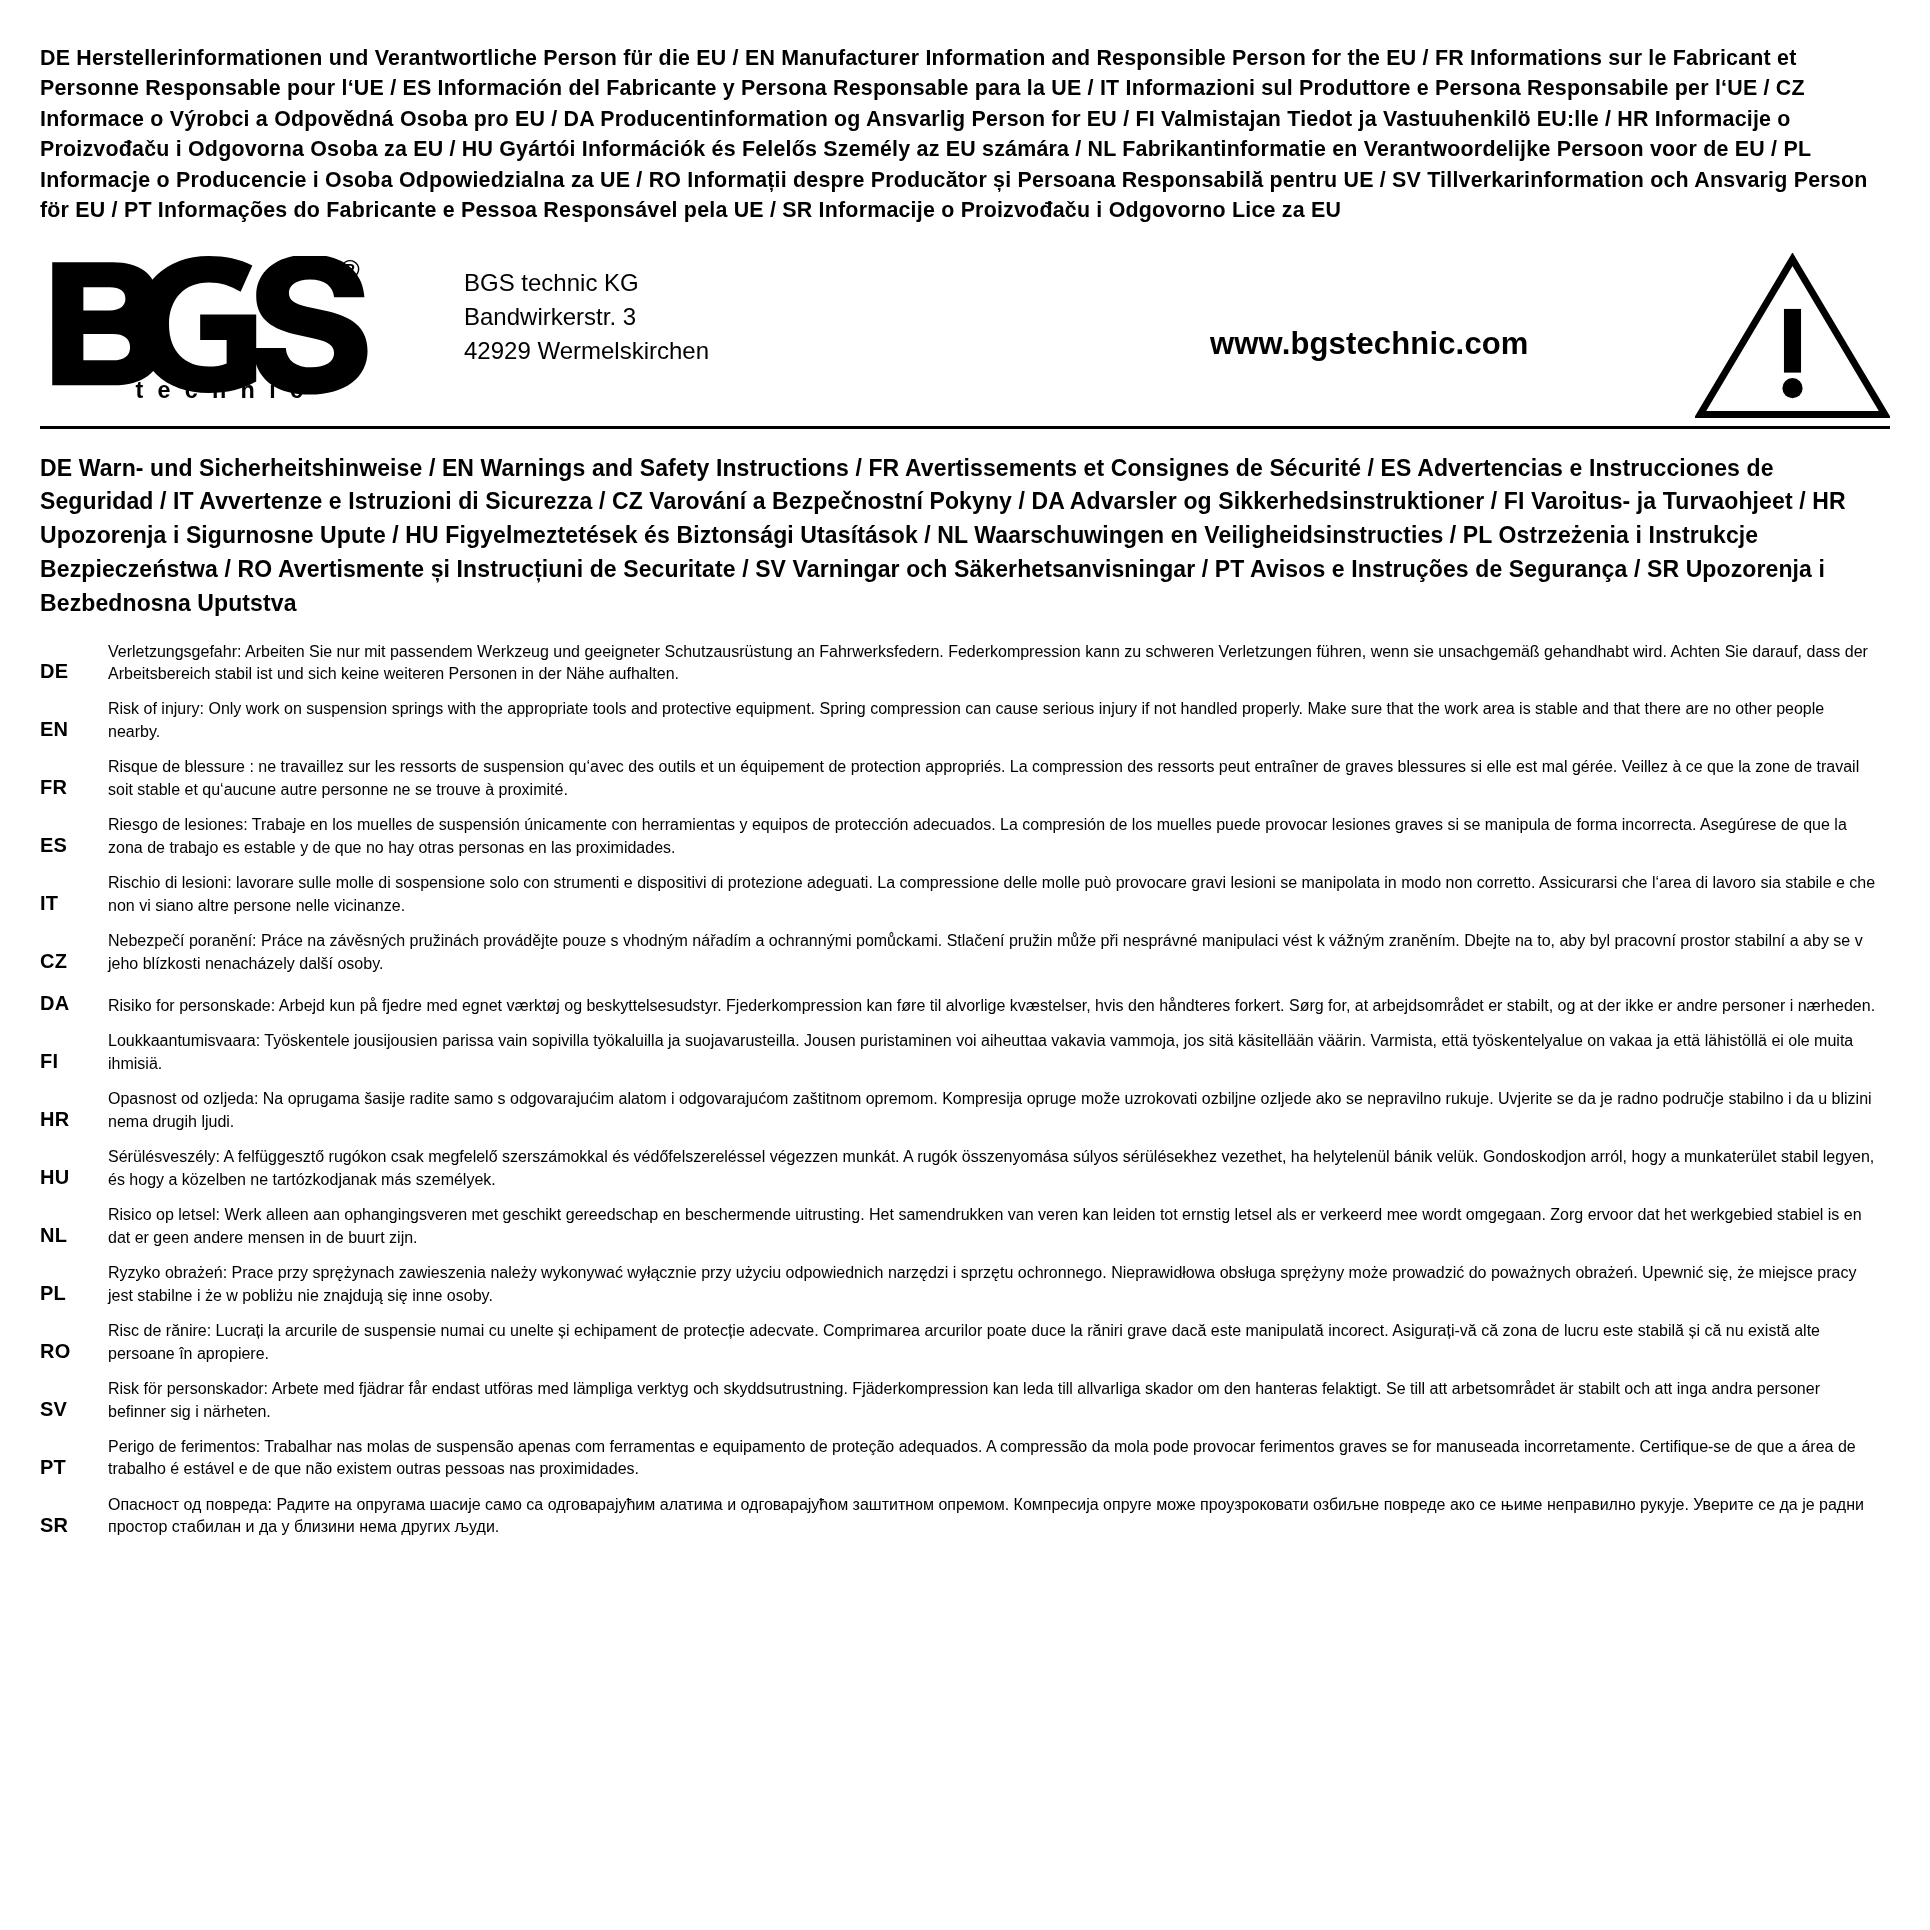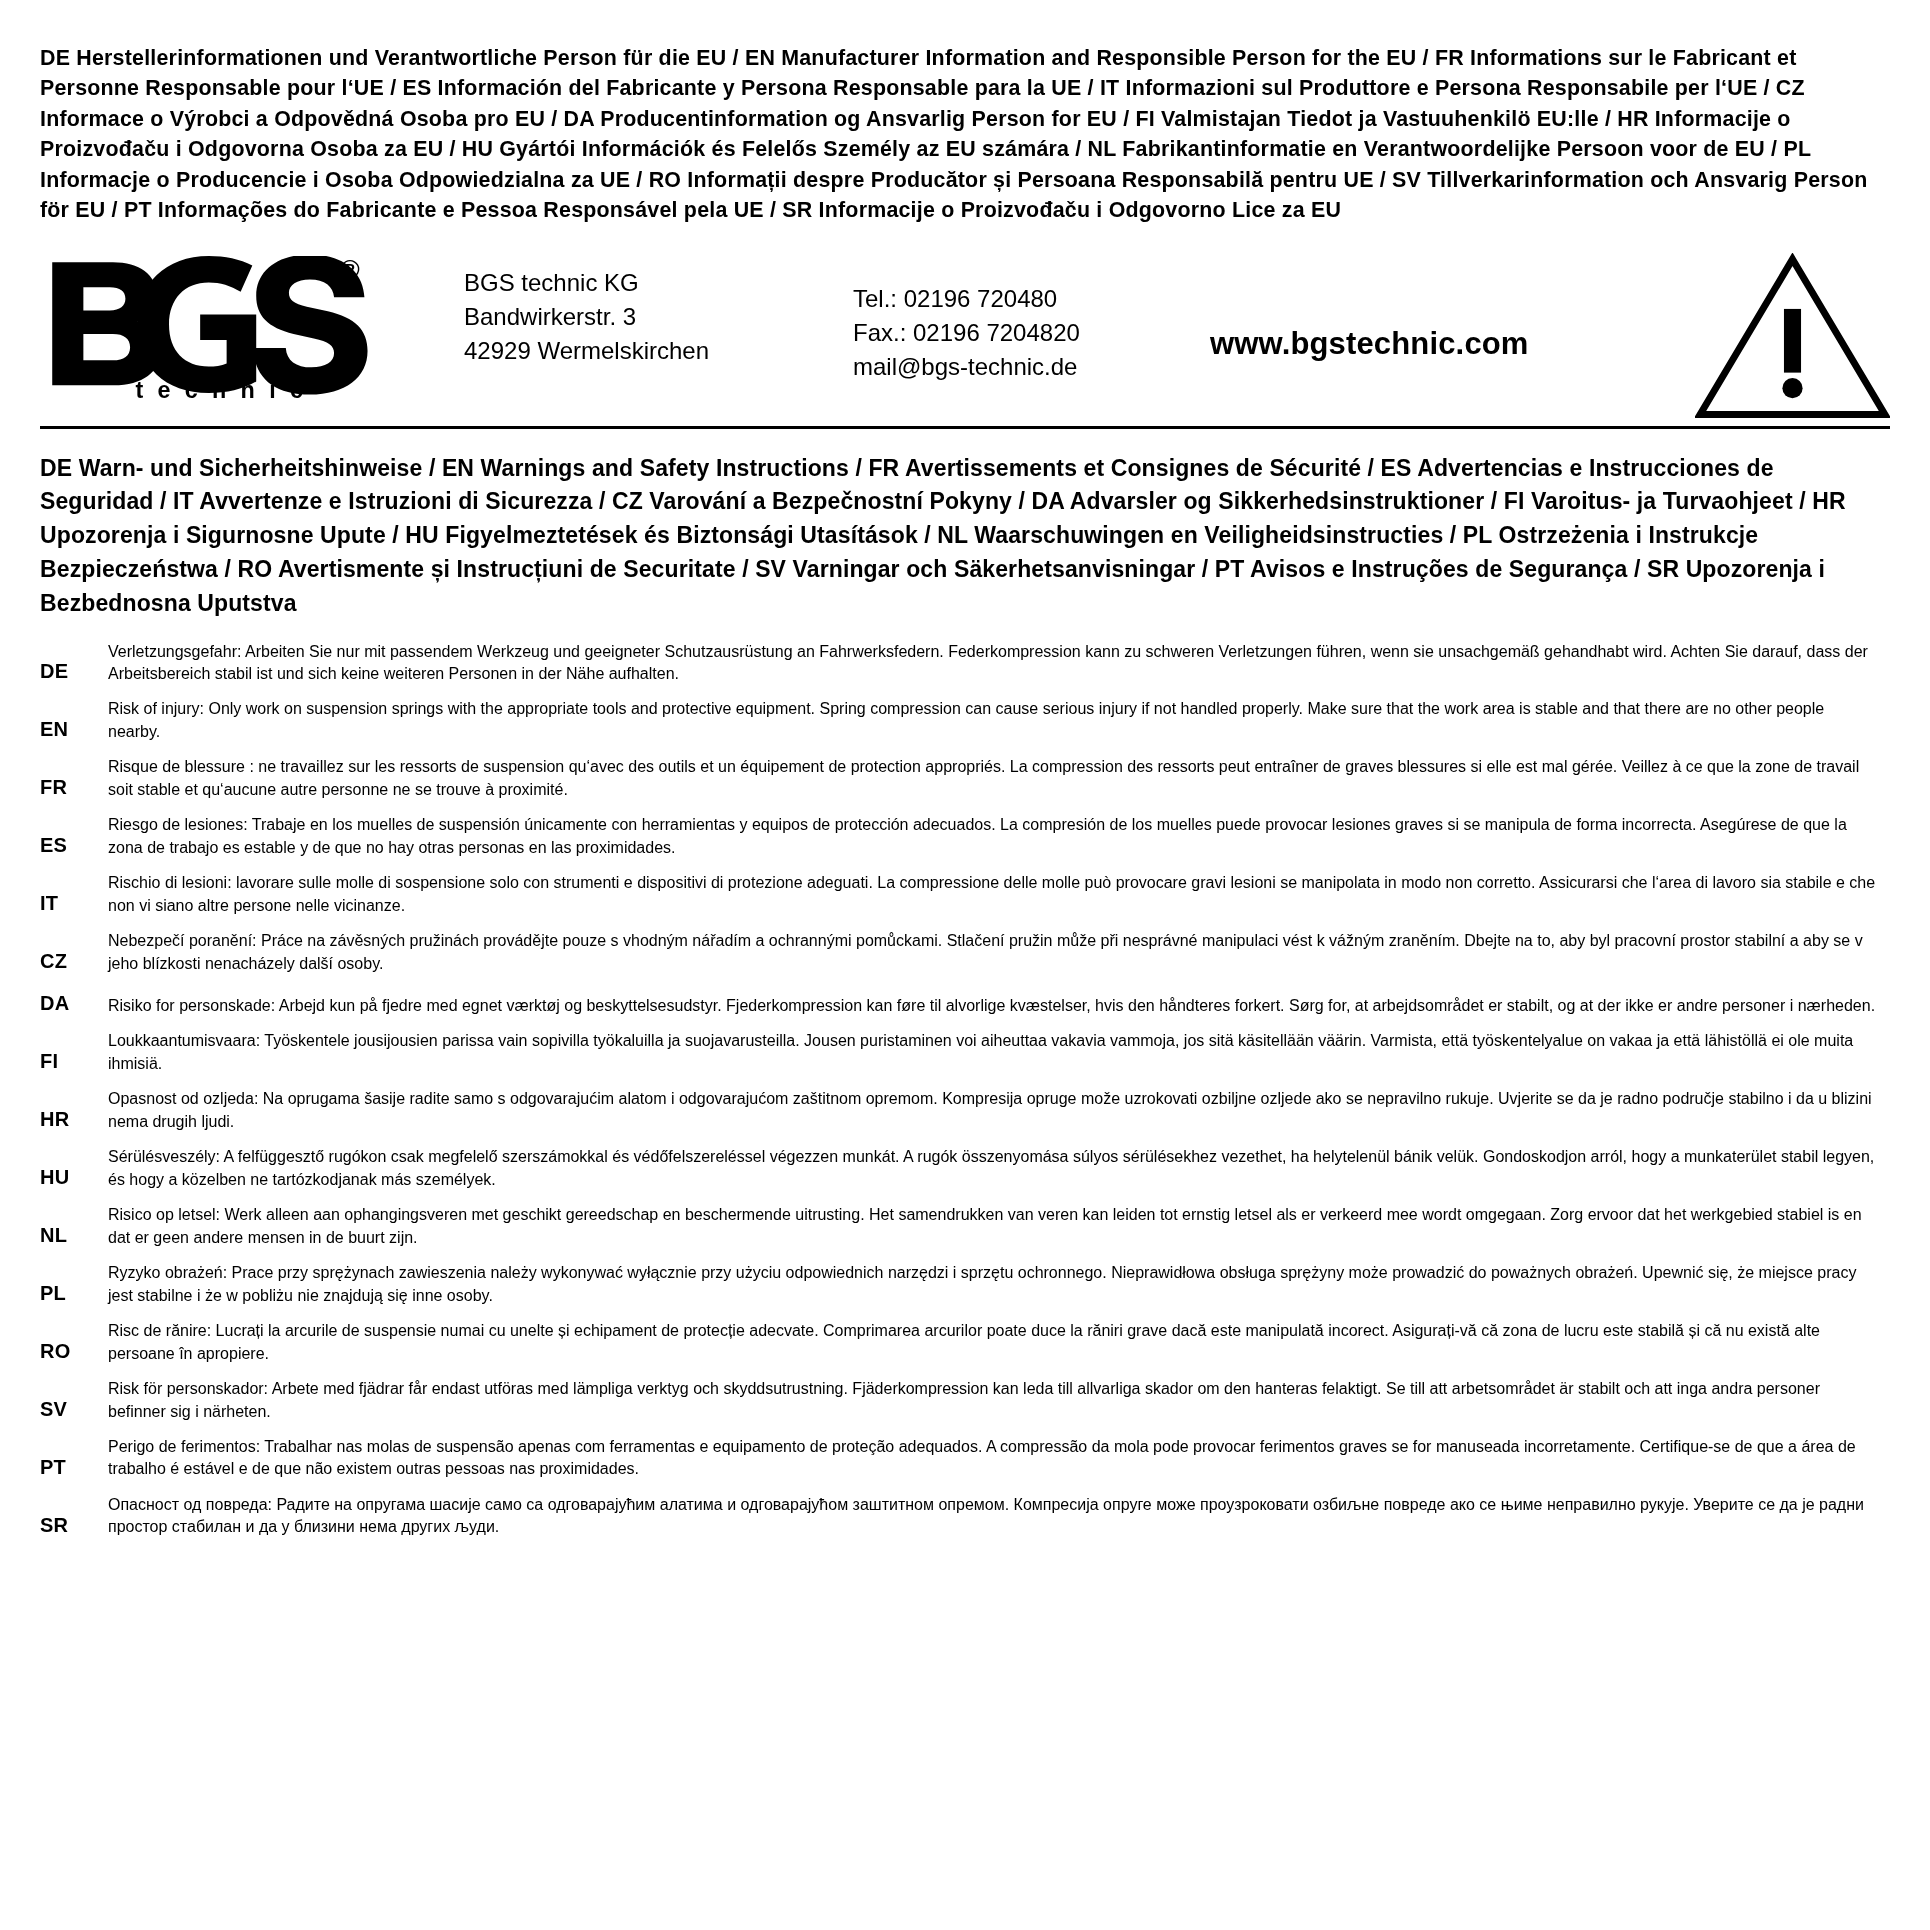--- a/index.html
+++ b/index.html
@@ -144,23 +144,20 @@
         </g>
         <text x="378" y="28" font-family="Liberation Sans, sans-serif" font-size="34" font-weight="bold">®</text>
         <text x="115" y="182" font-family="Liberation Sans, sans-serif" font-size="30" font-weight="bold" letter-spacing="5">t e c h n i c</text>
       </svg>
     </div>
 
     <div class="addr">BGS technic KG
 Bandwirkerstr. 3
 42929 Wermelskirchen</div>
 
-    <div class="contact">Tel.: 02196 720480
-Fax.: 02196 7204820
-mail@bgs-technic.de</div>
 
     <div class="website">www.bgstechnic.com</div>
 
     <div class="warn-triangle">
       <svg width="195" height="167" viewBox="0 0 250 215" xmlns="http://www.w3.org/2000/svg">
         <polygon points="125,8 244,208 6,208" fill="none" stroke="#000" stroke-width="9" stroke-linejoin="miter"></polygon>
         <rect x="114" y="72" width="22" height="82" fill="#000"></rect>
         <circle cx="125" cy="174" r="13" fill="#000"></circle>
       </svg>
     </div>

